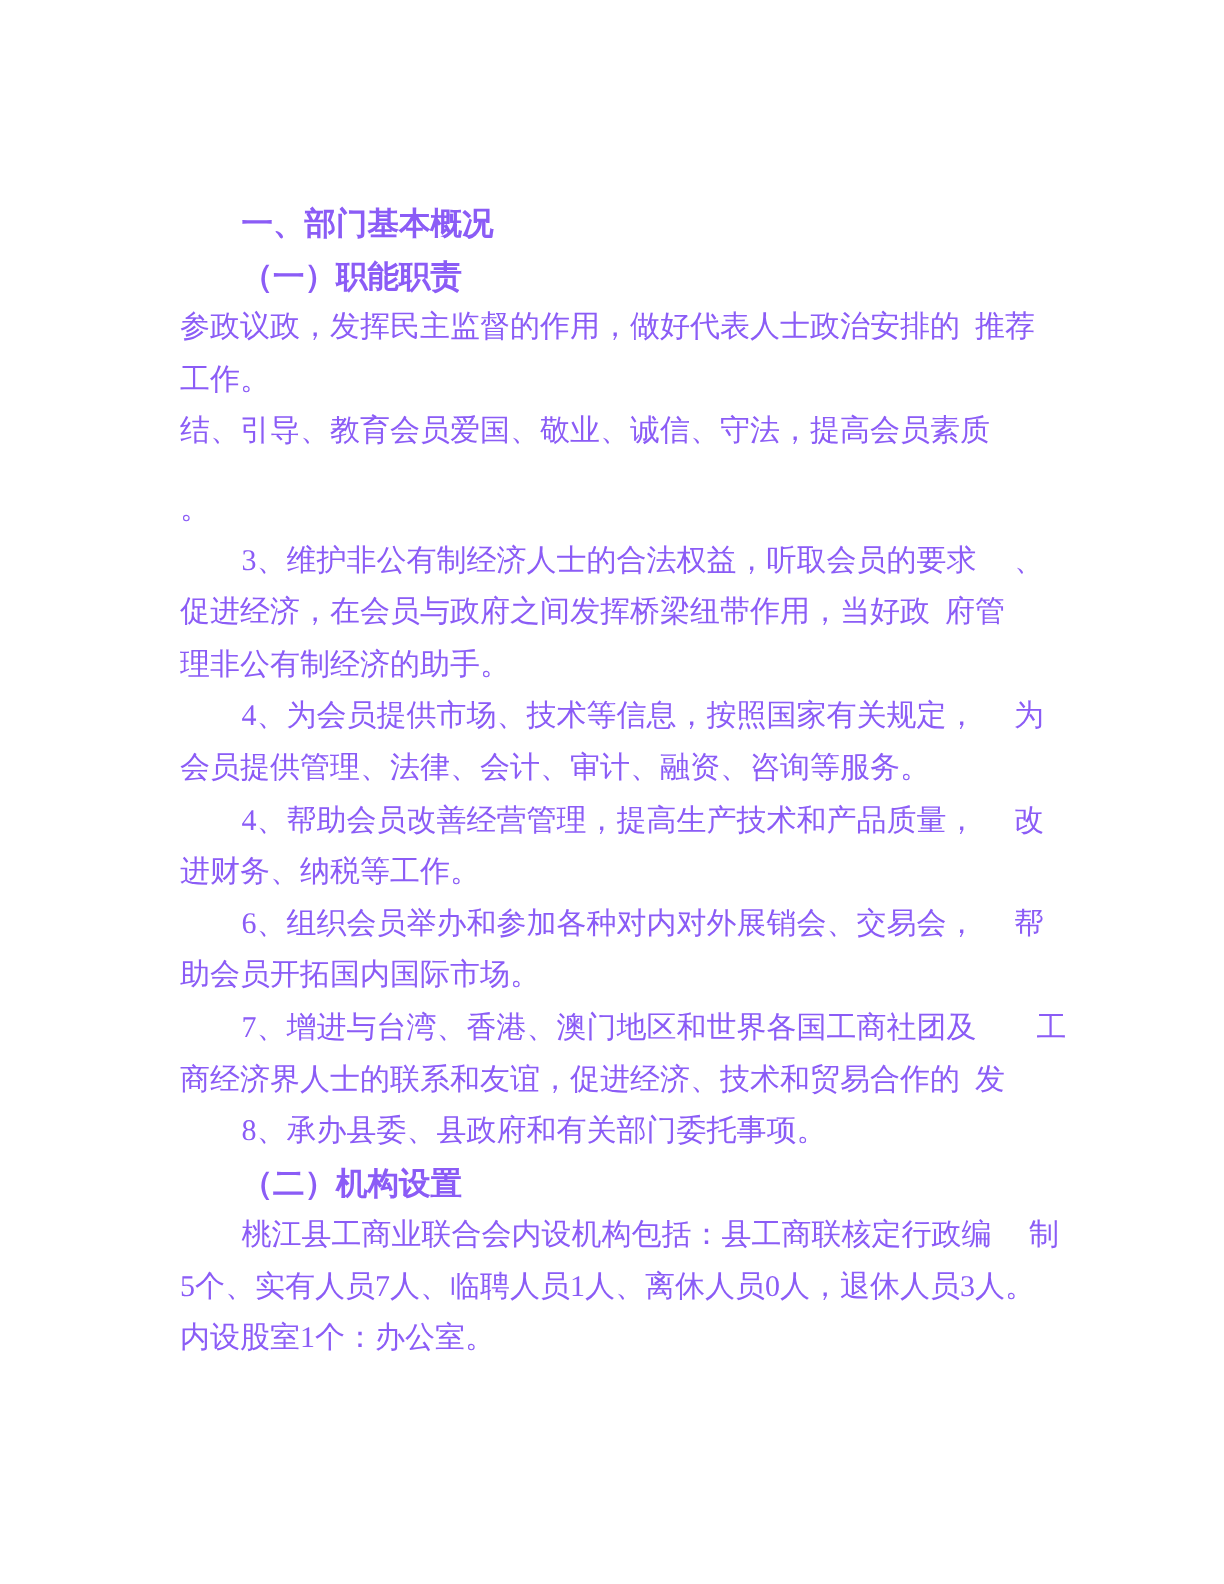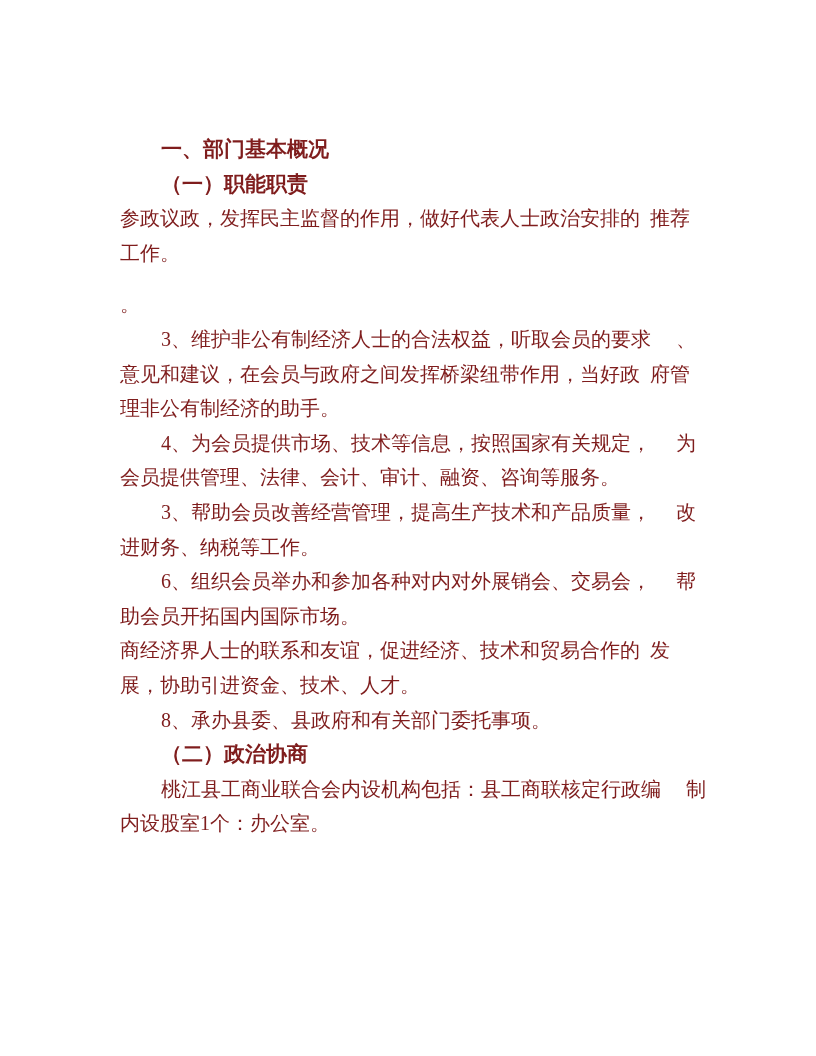--- a/index.html
+++ b/index.html
@@ -15,21 +15,21 @@
     overflow: hidden;
   }
   .content {
     position: absolute;
     left: 120px;
     top: 132px;
     width: 586px;
     font-family: "Liberation Serif", "DejaVu Serif", serif;
     font-size: 20px;
     line-height: 34.6px;
-    color: #7f1d1d;
+    color: #8b5cf6;
   }
   .line {
     white-space: pre;
     min-height: 34.6px;
   }
   .ind {
     text-indent: 41px;
   }
   .h {
     font-weight: bold;
@@ -41,30 +41,32 @@
 </style>
 </head>
 <body>
 
 <div class="page">
   <div class="content">
     <div class="line h ind">一、部门基本概况</div>
     <div class="line h ind">（一）职能职责</div>
     <div class="line">参政议政，发挥民主监督的作用，做好代表人士政治安排的  推荐</div>
     <div class="line">工作。</div>
+    <div class="line">结、引导、教育会员爱国、敬业、诚信、守法，提高会员素质</div>
     <div class="line gap">。</div>
     <div class="line ind">3、维护非公有制经济人士的合法权益，听取会员的要求　 、</div>
-    <div class="line">意见和建议，在会员与政府之间发挥桥梁纽带作用，当好政  府管</div>
+    <div class="line">促进经济，在会员与政府之间发挥桥梁纽带作用，当好政  府管</div>
     <div class="line">理非公有制经济的助手。</div>
     <div class="line ind">4、为会员提供市场、技术等信息，按照国家有关规定，　 为</div>
     <div class="line">会员提供管理、法律、会计、审计、融资、咨询等服务。</div>
-    <div class="line ind">3、帮助会员改善经营管理，提高生产技术和产品质量，　 改</div>
+    <div class="line ind">4、帮助会员改善经营管理，提高生产技术和产品质量，　 改</div>
     <div class="line">进财务、纳税等工作。</div>
     <div class="line ind">6、组织会员举办和参加各种对内对外展销会、交易会，　 帮</div>
     <div class="line">助会员开拓国内国际市场。</div>
+    <div class="line ind">7、增进与台湾、香港、澳门地区和世界各国工商社团及　　工</div>
     <div class="line">商经济界人士的联系和友谊，促进经济、技术和贸易合作的  发</div>
-    <div class="line">展，协助引进资金、技术、人才。</div>
     <div class="line ind">8、承办县委、县政府和有关部门委托事项。</div>
-    <div class="line h ind">（二）政治协商</div>
+    <div class="line h ind">（二）机构设置</div>
     <div class="line ind">桃江县工商业联合会内设机构包括：县工商联核定行政编　 制</div>
+    <div class="line">5个、实有人员7人、临聘人员1人、离休人员0人，退休人员3人。</div>
     <div class="line">内设股室1个：办公室。</div>
   </div>
 </div>
 
 </body></html>

